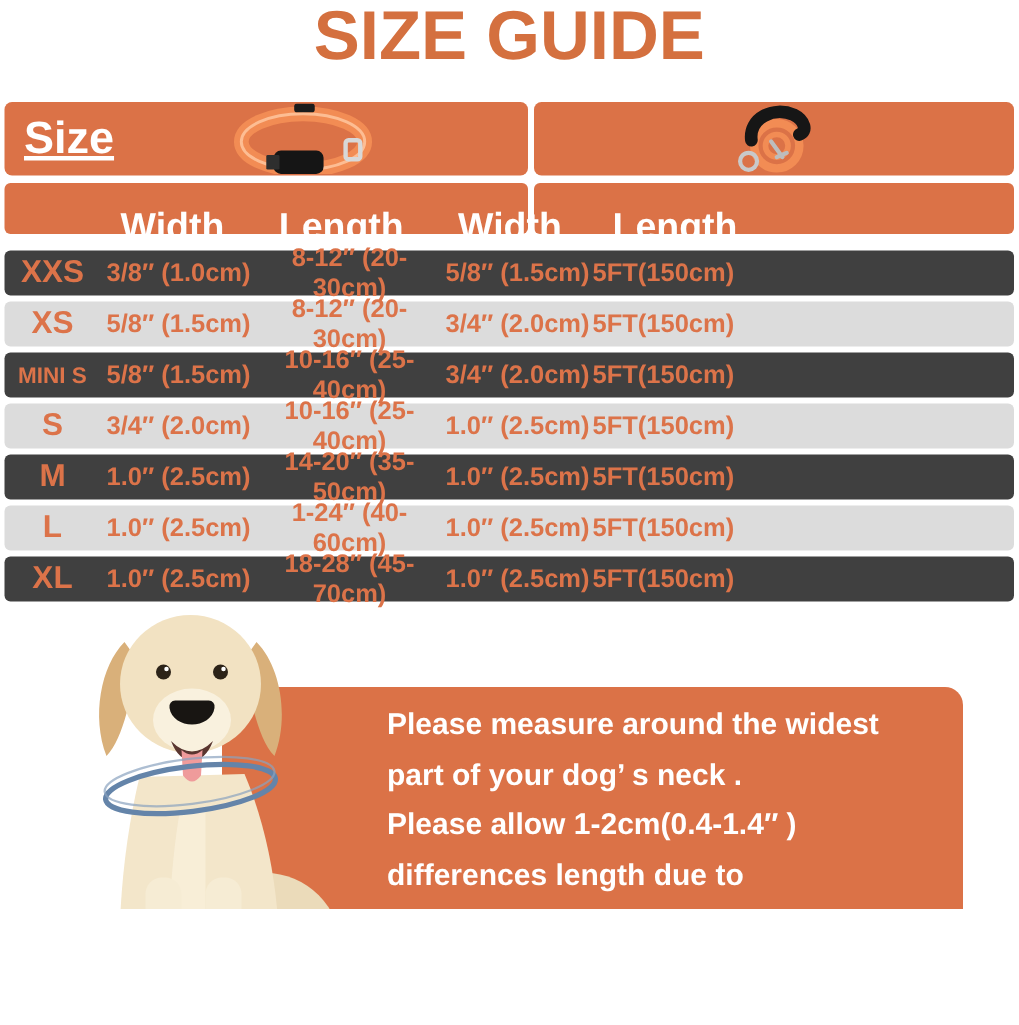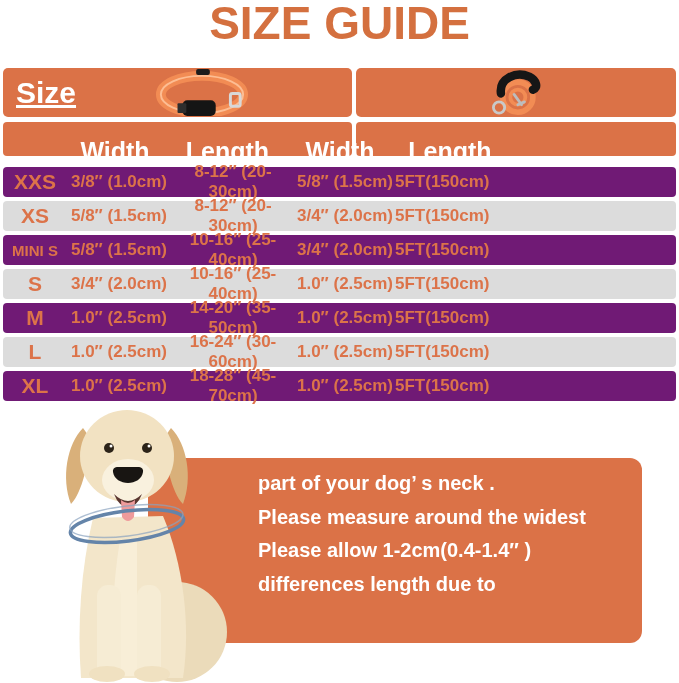--- a/index.html
+++ b/index.html
@@ -1,19 +1,19 @@
 <!DOCTYPE html>
 <html><head>
 <meta charset="utf-8">
 <style>
   * { margin:0; padding:0; box-sizing:border-box; }
   html,body { background:#fff; }
   body { font-family:"Liberation Sans", sans-serif; }
   .page {
-    position:relative; width:679px; height:683px; margin:0 auto;
+    position:relative; width:679px; height:606px; margin:0 auto;
     background:#fff; overflow:hidden;
   }
   .title {
     position:absolute; top:-4px; left:0; width:100%;
     text-align:center; font-size:46px; font-weight:700;
     color:#D4703F; letter-spacing:0px;
   }
   
   .hdr1-left, .hdr1-right {
     position:absolute; top:68px; height:49px;
@@ -41,21 +41,21 @@
   .ch-w1 { left:65px;  width:100px; }
   .ch-l1 { left:165px; width:125px; }
   .ch-w2 { left:290px; width:100px; }
   .ch-l2 { left:390px; width:120px; }
   
   .rows { position:absolute; top:167px; left:3px; width:673px; }
   .trow {
     display:flex; align-items:center; height:30px; margin-bottom:4px;
     border-radius:4px; color:#DC7349; font-weight:700; font-size:17px;
   }
-  .trow.dark  { background:#701a75; }
+  .trow.dark  { background:#404040; }
   .trow.light { background:#DCDCDC; }
   .c-size { width:64px;  text-align:center; font-size:21px; }
   .c-w1   { width:104px; text-align:center; }
   .c-l1   { width:124px; text-align:center; }
   .c-w2   { width:100px; text-align:center; }
   .c-l2   { width:120px; }
   
   .note-box {
     position:absolute; left:148px; top:458px; width:494px; height:185px;
     background:#DB7247; border-radius:12px; z-index:1;
@@ -134,36 +134,36 @@
     <div class="trow dark">
       <span class="c-size">M</span>
       <span class="c-w1">1.0″ (2.5cm)</span>
       <span class="c-l1">14-20″ (35-50cm)</span>
       <span class="c-w2">1.0″ (2.5cm)</span>
       <span class="c-l2">5FT(150cm)</span>
     </div>
     <div class="trow light">
       <span class="c-size">L</span>
       <span class="c-w1">1.0″ (2.5cm)</span>
-      <span class="c-l1">16-24″ (30-60cm)</span>
+      <span class="c-l1">1-24″ (40-60cm)</span>
       <span class="c-w2">1.0″ (2.5cm)</span>
       <span class="c-l2">5FT(150cm)</span>
     </div>
     <div class="trow dark">
       <span class="c-size">XL</span>
       <span class="c-w1">1.0″ (2.5cm)</span>
       <span class="c-l1">18-28″ (45-70cm)</span>
       <span class="c-w2">1.0″ (2.5cm)</span>
       <span class="c-l2">5FT(150cm)</span>
     </div>
   </div>
 
   <div class="note-box">
+    <div class="note-line">Please measure around the widest</div>
     <div class="note-line">part of your dog’ s neck .</div>
-    <div class="note-line">Please measure around the widest</div>
     <div class="note-line">Please allow 1-2cm(0.4-1.4″ )</div>
     <div class="note-line">differences length due to</div>
   </div>
 
   <svg class="dog-art" viewBox="0 0 215 283">
 
     <ellipse cx="152" cy="232" rx="50" ry="50" fill="#EBDBBA"></ellipse>
 
     <path d="M68,118 C56,168 52,225 56,278 L158,278 C166,225 158,163 138,116 Z" fill="#F3E6CA"></path>
     <path d="M95,140 C88,180 86,230 88,276 L112,276 C112,225 112,175 112,140 Z" fill="#F8EFD9" opacity="0.85"></path>

